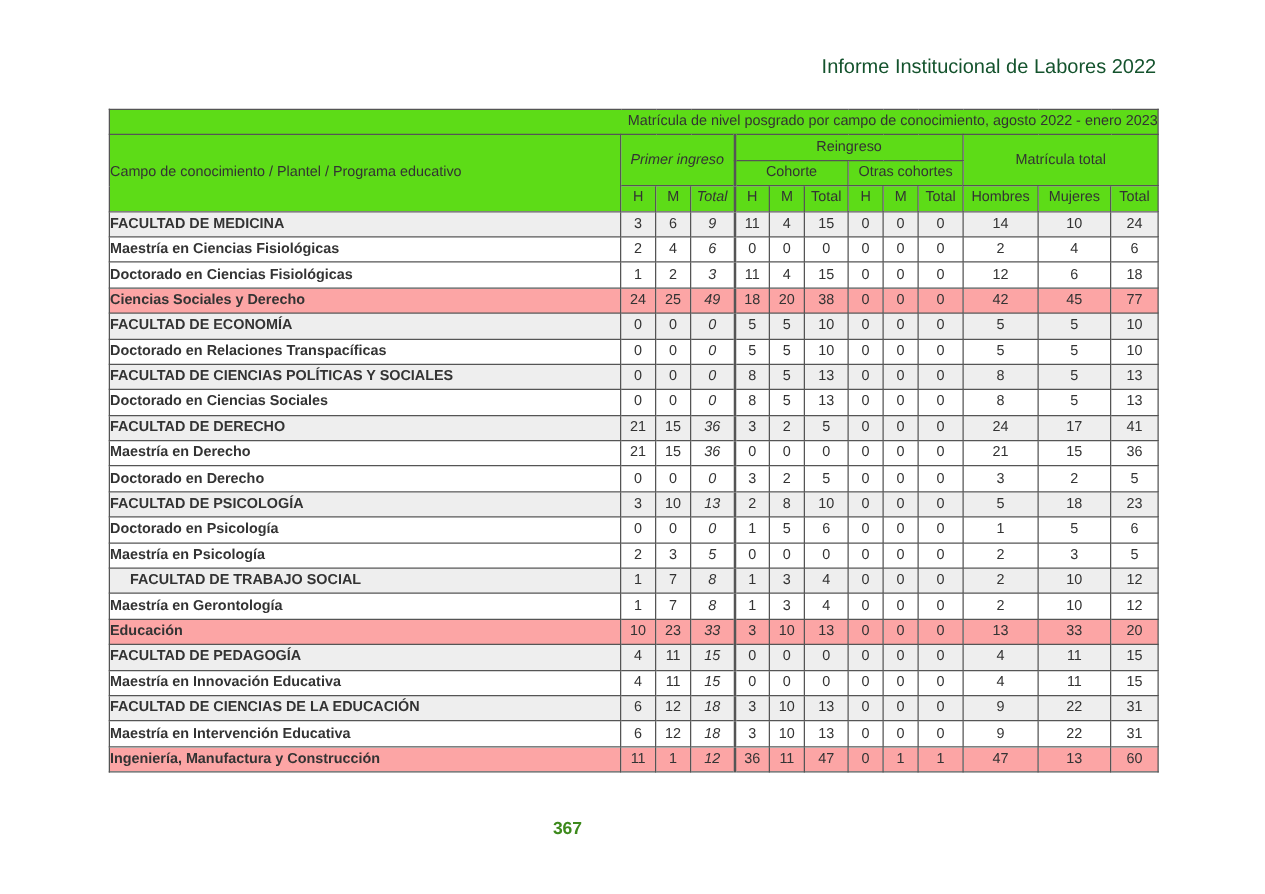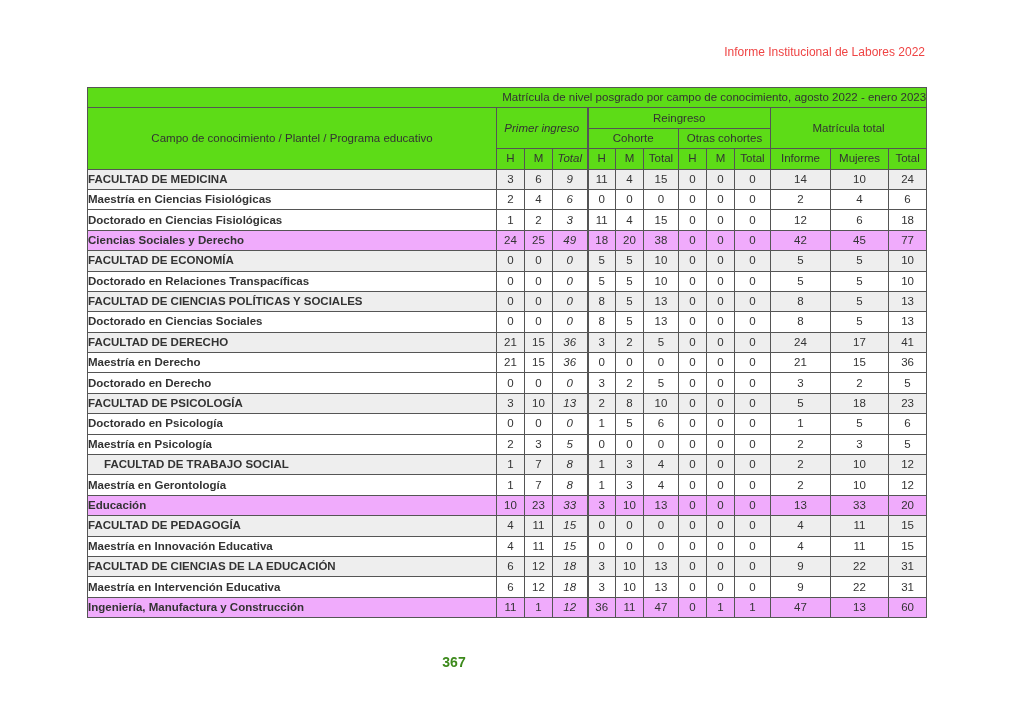--- a/index.html
+++ b/index.html
@@ -1,28 +1,28 @@
 <!DOCTYPE html>
 <html><head>
 <meta charset="utf-8">
 <style>
   html, body { margin: 0; padding: 0; background: #ffffff; }
   body { width: 1012px; height: 715px; position: relative; font-family: "Liberation Sans", sans-serif; overflow: hidden; }
-  .report-header { position: absolute; top: 45px; right: 87px; color: #ef4444; font-size: 12px; }
+  .report-header { position: absolute; top: 45px; right: 87px; color: #14532d; font-size: 16px; }
   .page-number { position: absolute; top: 654px; left: 0; width: 908px; text-align: center; color: #3d8a1c; font-size: 14px; font-weight: bold; }
   table.enroll { position: absolute; left: 87px; top: 87px; width: 839px; border-collapse: collapse; font-size: 11.5px; color: #333; table-layout: fixed; }
   table.enroll td, table.enroll th { border: 1px solid #555; padding: 0; height: 19.4px; line-height: 19px; white-space: nowrap; overflow: hidden; }
   table.enroll thead th { background: #5ddc17; font-weight: normal; color: #333; }
   th.title-cell { text-align: right; }
-  th.campo-head { text-align: center; }
+  th.campo-head { text-align: left; }
   td.name { text-align: left; padding-left: 7px; font-weight: bold; }
   td.num { text-align: center; }
   tr.faculty td { background: #eeeeee; }
   tr.program td { background: #ffffff; }
-  tr.field td { background: #f0abfc; }
+  tr.field td { background: #fca5a5; }
   td.name.faculty-indent { padding-left: 16px; }
   .thick-r { border-right: 2px solid #555 !important; font-style: italic; }
 </style>
 </head>
 <body>
 
 <div class="report-header">Informe Institucional de Labores 2022</div>
 
 <table class="enroll">
   <colgroup>
@@ -57,21 +57,21 @@
     <tr>
       <th>H</th>
       <th>M</th>
       <th class="thick-r">Total</th>
       <th>H</th>
       <th>M</th>
       <th>Total</th>
       <th>H</th>
       <th>M</th>
       <th>Total</th>
-      <th>Informe</th>
+      <th>Hombres</th>
       <th>Mujeres</th>
       <th>Total</th>
     </tr>
   </thead>
   <tbody id="table-body">
       <tr class="faculty">
         <td class="name">FACULTAD DE MEDICINA</td>
         <td class="num">3</td>
         <td class="num">6</td>
         <td class="num thick-r">9</td>

